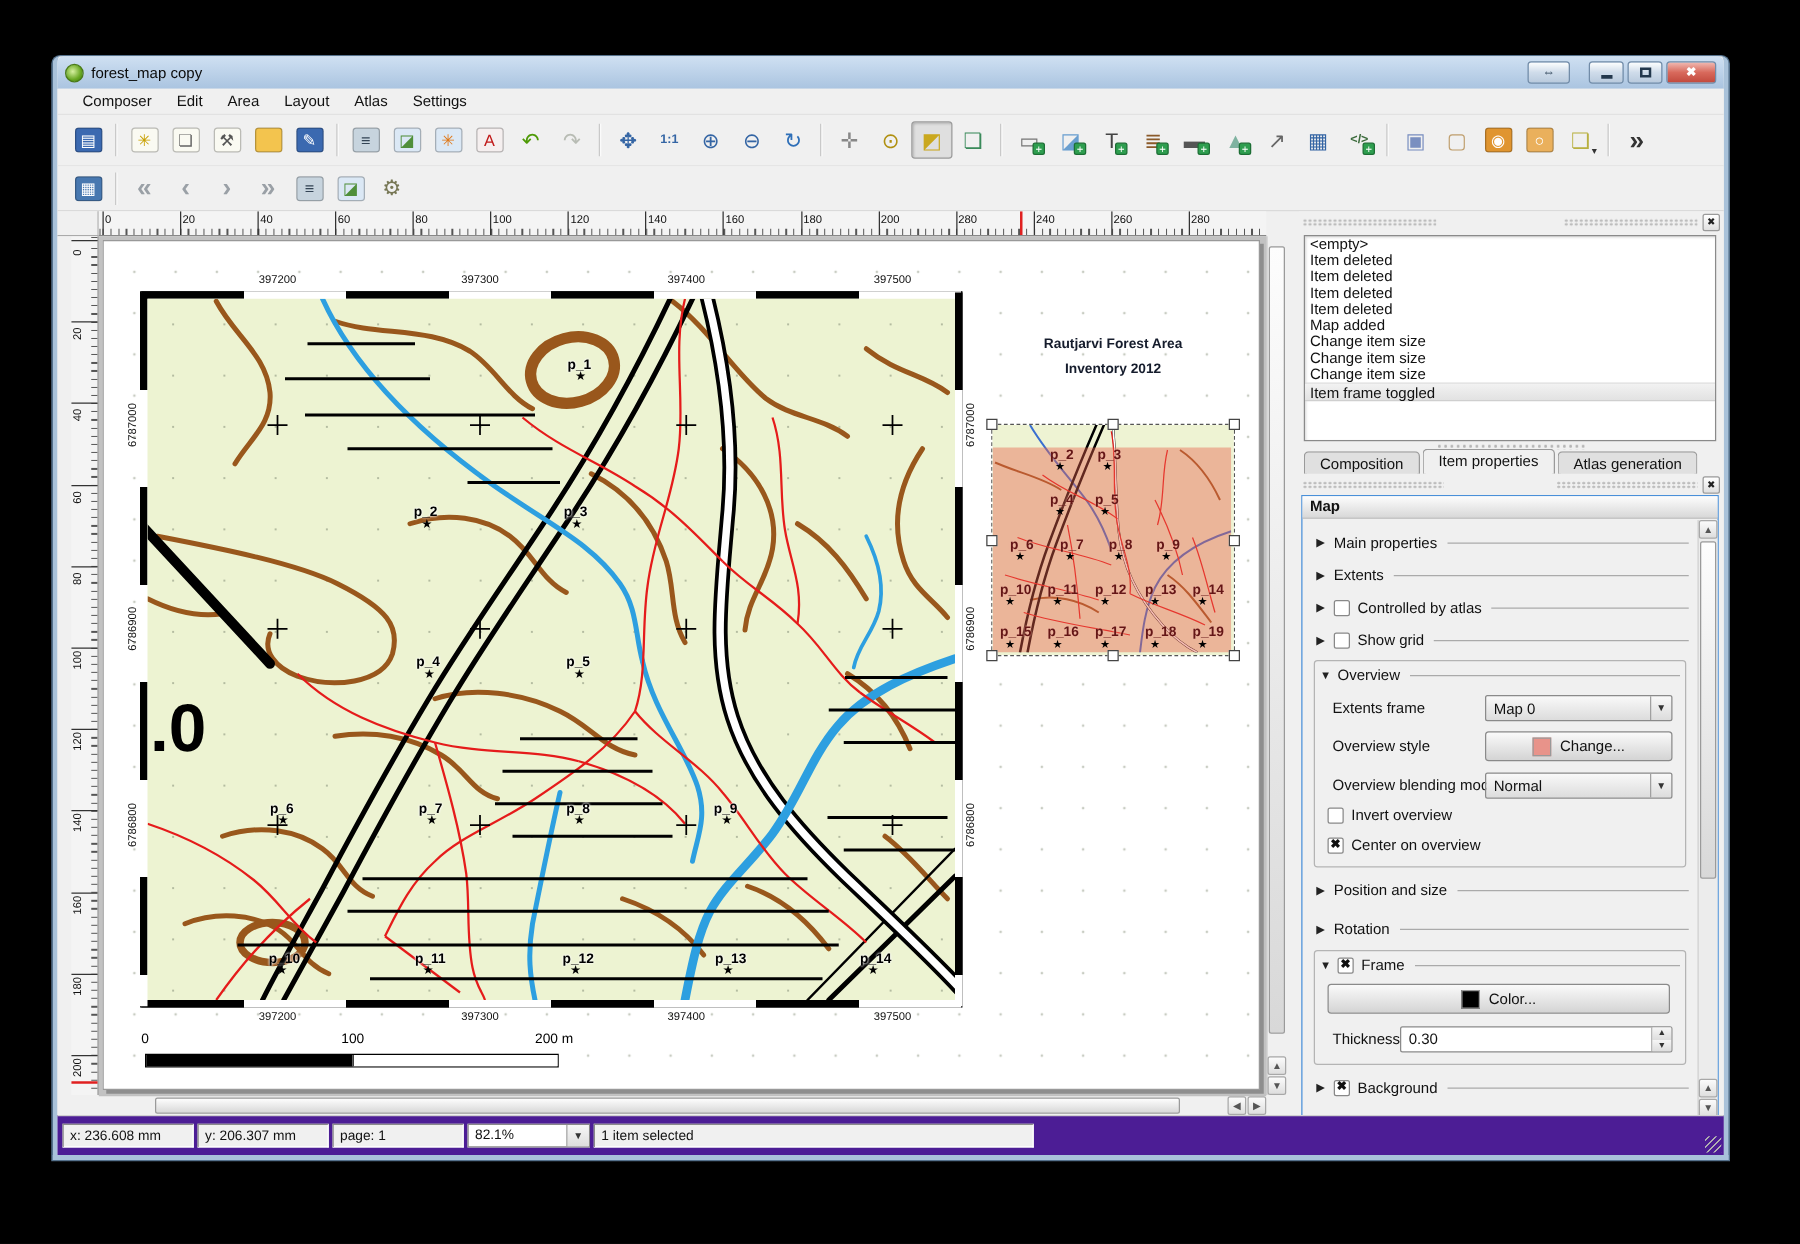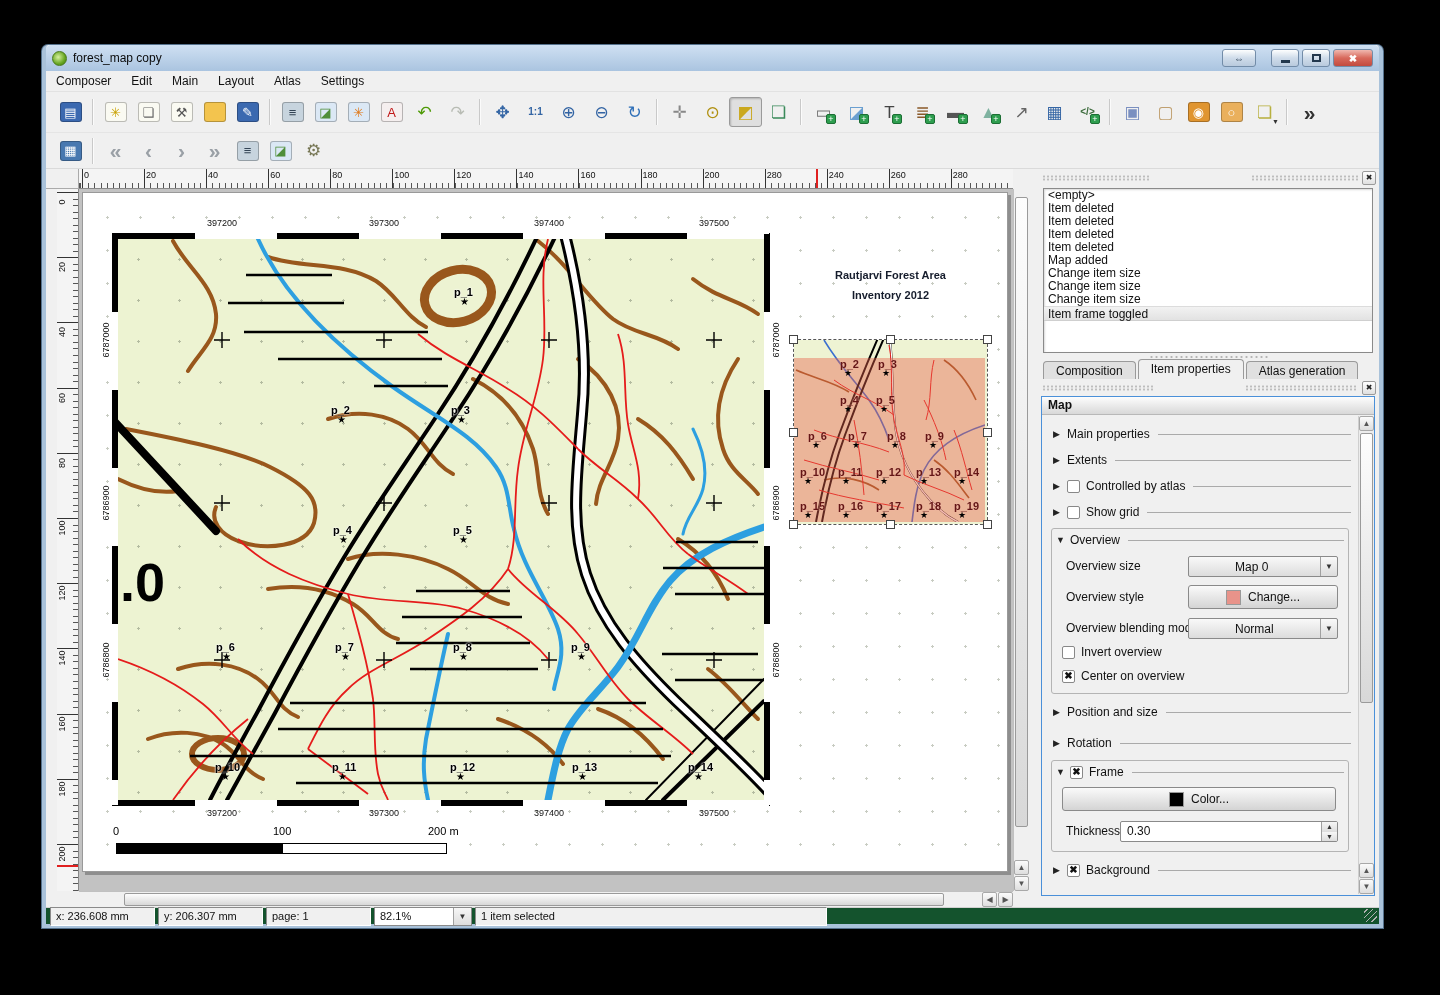--- a/index.html
+++ b/index.html
@@ -14,21 +14,21 @@
   .qgislogo{width:15px;height:15px;border-radius:50%;background:radial-gradient(circle at 40% 40%,#d6f0a0,#67a621 60%,#3c7a12);margin-right:6px;border:1px solid #4a7a1a;}
   .wtitle{font-size:12px;color:#0a0a0a;flex:1;}
   .wbtn{height:18px;border:1px solid #728ca8;border-radius:3px;background:linear-gradient(#fdfefe,#cfdcea 50%,#b9cadd);
     display:flex;align-items:center;justify-content:center;font-size:10px;color:#23384d;margin-left:3px;}
   .wbtn.shade{width:34px;margin-right:12px;}
   .wbtn.min{width:28px;}.wbtn.max{width:28px;}
   .wbtn.close{width:40px;background:linear-gradient(#f0b8b0,#d8695c 50%,#c24a3e);color:#fff;font-weight:bold;}
   .minbar{width:9px;height:3px;background:#23384d;margin-top:6px;}
   .maxbox{width:9px;height:8px;border:2px solid #23384d;}
   
-  .menubar{height:21px;background:#f0f0f0;display:flex;align-items:center;flex:0 0 auto;border-bottom:1px solid #e2e2e2;}
+  .menubar{height:21px;background:#f0f0f0;display:flex;align-items:center;padding-left:10px;flex:0 0 auto;border-bottom:1px solid #e2e2e2;}
   .mitem{font-size:12px;color:#111;padding:2px 10px;}
   
   .toolbar{display:flex;align-items:center;background:#f0f0f0;padding-left:8px;flex:0 0 auto;}
   .tb1{height:41px;border-bottom:1px solid #e5e5e5;}
   .tb2{height:36px;border-bottom:1px solid #dadada;}
   .tbtn{width:33px;height:30px;display:flex;align-items:center;justify-content:center;position:relative;border:1px solid transparent;border-radius:3px;}
   .tbtn.pressed{background:#dfdfdf;border:1px solid #9a9a9a;box-shadow:inset 1px 1px 2px rgba(0,0,0,.2);}
   .tglyph{font-size:17px;line-height:1;}
   .tglyph.small{font-size:10px;font-weight:bold;}
   .tglyph.big{font-size:21px;font-weight:bold;}
@@ -114,32 +114,32 @@
   .ipscroll{position:absolute;right:0;top:19px;width:16px;bottom:1px;background:#ececec;border-left:1px solid #cfcfcf;}
   .secrow{position:absolute;left:10px;right:6px;height:16px;display:flex;align-items:center;}
   .tri{font-size:9px;color:#222;width:14px;}
   .cb{width:13px;height:13px;background:#fff;border:1px solid #888;border-radius:2px;margin-right:6px;
     display:flex;align-items:center;justify-content:center;font-size:10px;font-weight:bold;color:#111;line-height:1;}
   .seclab{font-size:12px;color:#111;white-space:nowrap;}
   .secline{flex:1;height:1px;background:#aaa;margin-left:8px;}
   .gbox{position:absolute;left:8px;right:8px;border:1px solid #b4b4b4;border-radius:3px;}
   .gbrow{position:absolute;left:4px;right:4px;display:flex;align-items:center;}
   .fldlab{font-size:12px;color:#111;white-space:nowrap;}
-  .combo{position:absolute;height:21px;background:linear-gradient(#f9f9f9,#dcdcdc);border:1px solid #8a8a8a;border-radius:2px;display:flex;align-items:center;padding-left:40px;}
+  .combo{position:absolute;height:21px;background:linear-gradient(#f9f9f9,#dcdcdc);border:1px solid #8a8a8a;border-radius:2px;display:flex;align-items:center;}
   .comboval{flex:1;font-size:12px;color:#111;padding-left:6px;}
   .combobtn{width:17px;height:100%;border-left:1px solid #a0a0a0;display:flex;align-items:center;justify-content:center;font-size:8px;color:#333;}
   .pbtn{position:absolute;height:24px;background:linear-gradient(#fafafa,#d4d4d4);border:1px solid #8a8a8a;border-radius:3px;
     display:flex;align-items:center;justify-content:center;font-size:12px;color:#111;}
   .swatch{width:15px;height:15px;border:1px solid #999;margin-right:7px;}
   .spin{position:absolute;height:21px;background:#fff;border:1px solid #8a8a8a;border-radius:2px;display:flex;}
   .spinval{flex:1;font-size:12px;color:#111;padding:2px 0 0 6px;}
   .spinbtns{width:16px;border-left:1px solid #a0a0a0;display:flex;flex-direction:column;}
   .spinbtns div{flex:1;display:flex;align-items:center;justify-content:center;font-size:7px;color:#333;background:linear-gradient(#f6f6f6,#ddd);}
   
-  .statusbar{height:17px;background:#14532d;border-top:1px solid #d0d0d0;display:flex;align-items:center;padding:0 4px;flex:0 0 auto;position:relative;}
+  .statusbar{height:32px;background:#4c1d95;border-top:1px solid #d0d0d0;display:flex;align-items:center;padding:0 4px;flex:0 0 auto;position:relative;}
   .sbox{height:19px;border:1px solid;border-color:#8a8a8a #fff #fff #8a8a8a;background:#f0f0f0;
     font-size:11px;color:#111;display:flex;align-items:center;padding:0 5px;margin-right:3px;}
   .zoombox{height:19px;display:flex;margin-right:3px;border:1px solid #8a8a8a;background:#fff;}
   .zoomval{width:78px;font-size:11px;color:#111;padding:2px 0 0 5px;}
   .zoombtn{width:18px;border-left:1px solid #a0a0a0;background:linear-gradient(#f6f6f6,#ddd);display:flex;align-items:center;justify-content:center;font-size:8px;color:#333;}
   .grip{position:absolute;right:2px;bottom:2px;width:13px;height:13px;
     background:repeating-linear-gradient(135deg,transparent 0 2px,#b0b0b0 2px 3px,transparent 3px 4px);}
 </style>
 </head>
 <body>
@@ -160,21 +160,21 @@
           <span class="maxbox"></span>
         </div>
     <div class="wbtn close">
           <span>✖</span>
         </div>
   </div>
 
   <div class="menubar" id="menubar">
         <div class="mitem">Composer</div>
         <div class="mitem">Edit</div>
-        <div class="mitem">Main</div>
+        <div class="mitem">Area</div>
         <div class="mitem">Layout</div>
         <div class="mitem">Atlas</div>
         <div class="mitem">Settings</div>
       </div>
 
   <div class="toolbar tb1" id="tbmain">
         <div class="tbtn">
           <span class="tglyph boxed" style="color: rgb(255, 255, 255); background: rgb(59, 105, 176);">▤</span>
         </div>
         <div class="tsep"></div>
@@ -686,21 +686,21 @@
             <span class="secline"></span>
           </div>
 
           <div class="gbox" style="top:112px;height:166px">
             <div class="gbrow" style="top:4px">
               <span class="tri">▼</span>
               <span class="seclab">Overview</span>
               <span class="secline"></span>
             </div>
             <div class="gbrow" style="top:30px">
-              <span class="fldlab" style="margin-left:10px">Overview size</span>
+              <span class="fldlab" style="margin-left:10px">Extents frame</span>
             </div>
             <div class="combo" style="left:136px;top:27px;width:150px">
               <span class="comboval">Map 0</span>
               <span class="combobtn">▼</span>
             </div>
             <div class="gbrow" style="top:61px">
               <span class="fldlab" style="margin-left:10px">Overview style</span>
             </div>
             <div class="pbtn" style="left:136px;top:56px;width:150px">
               <span class="swatch" style="background: rgb(232, 147, 138);"></span>

